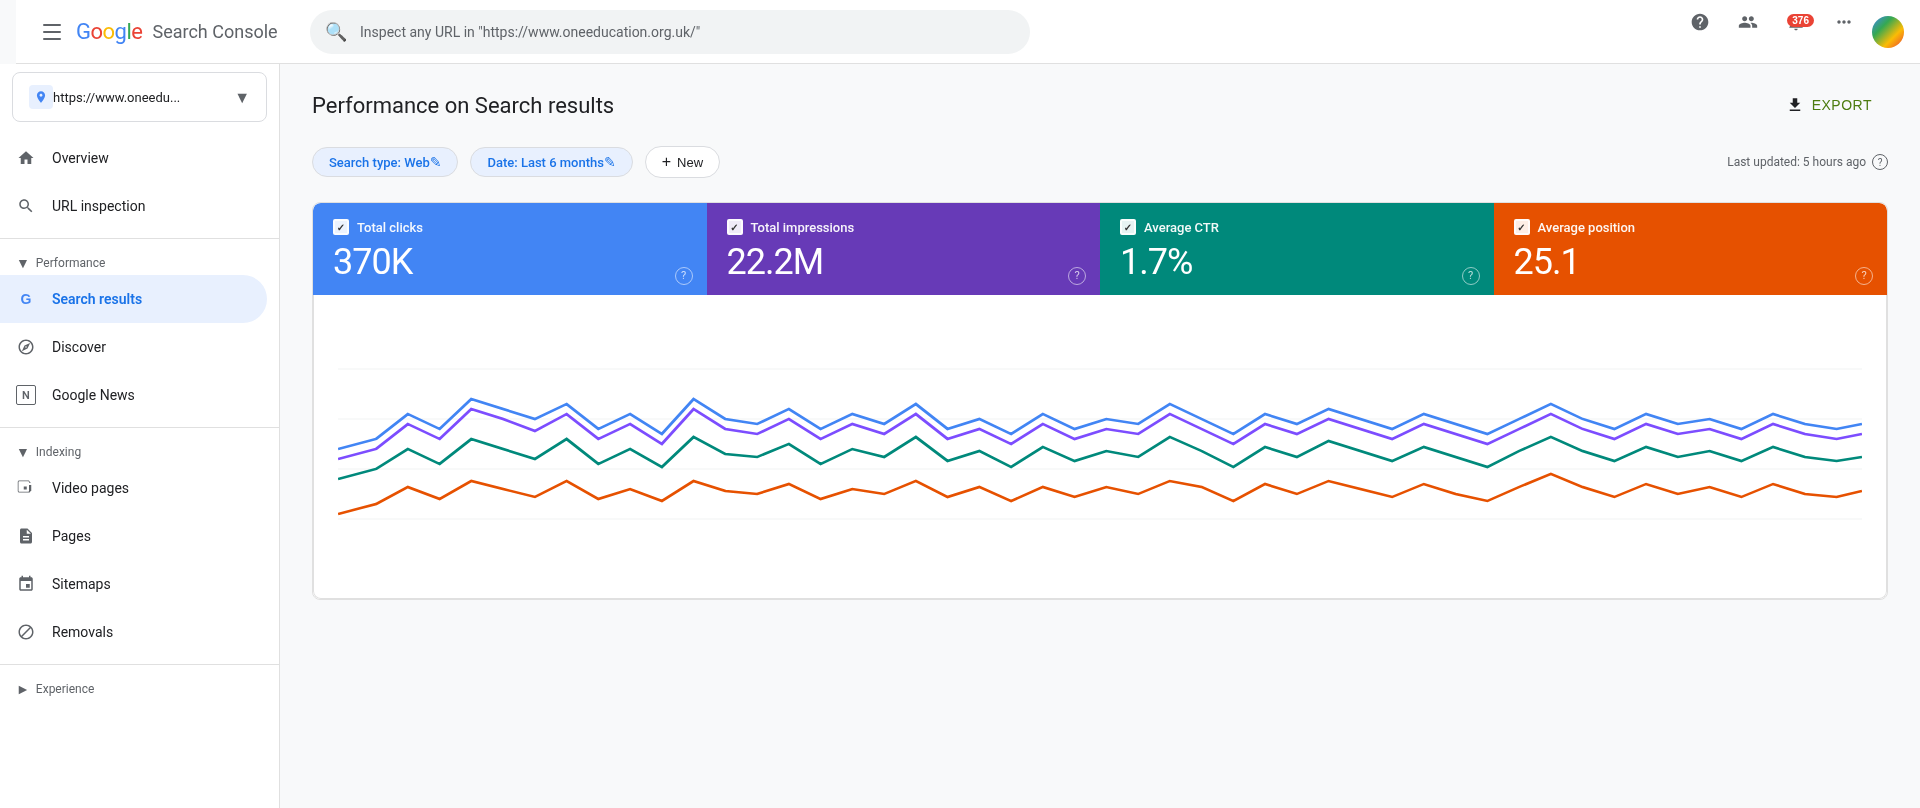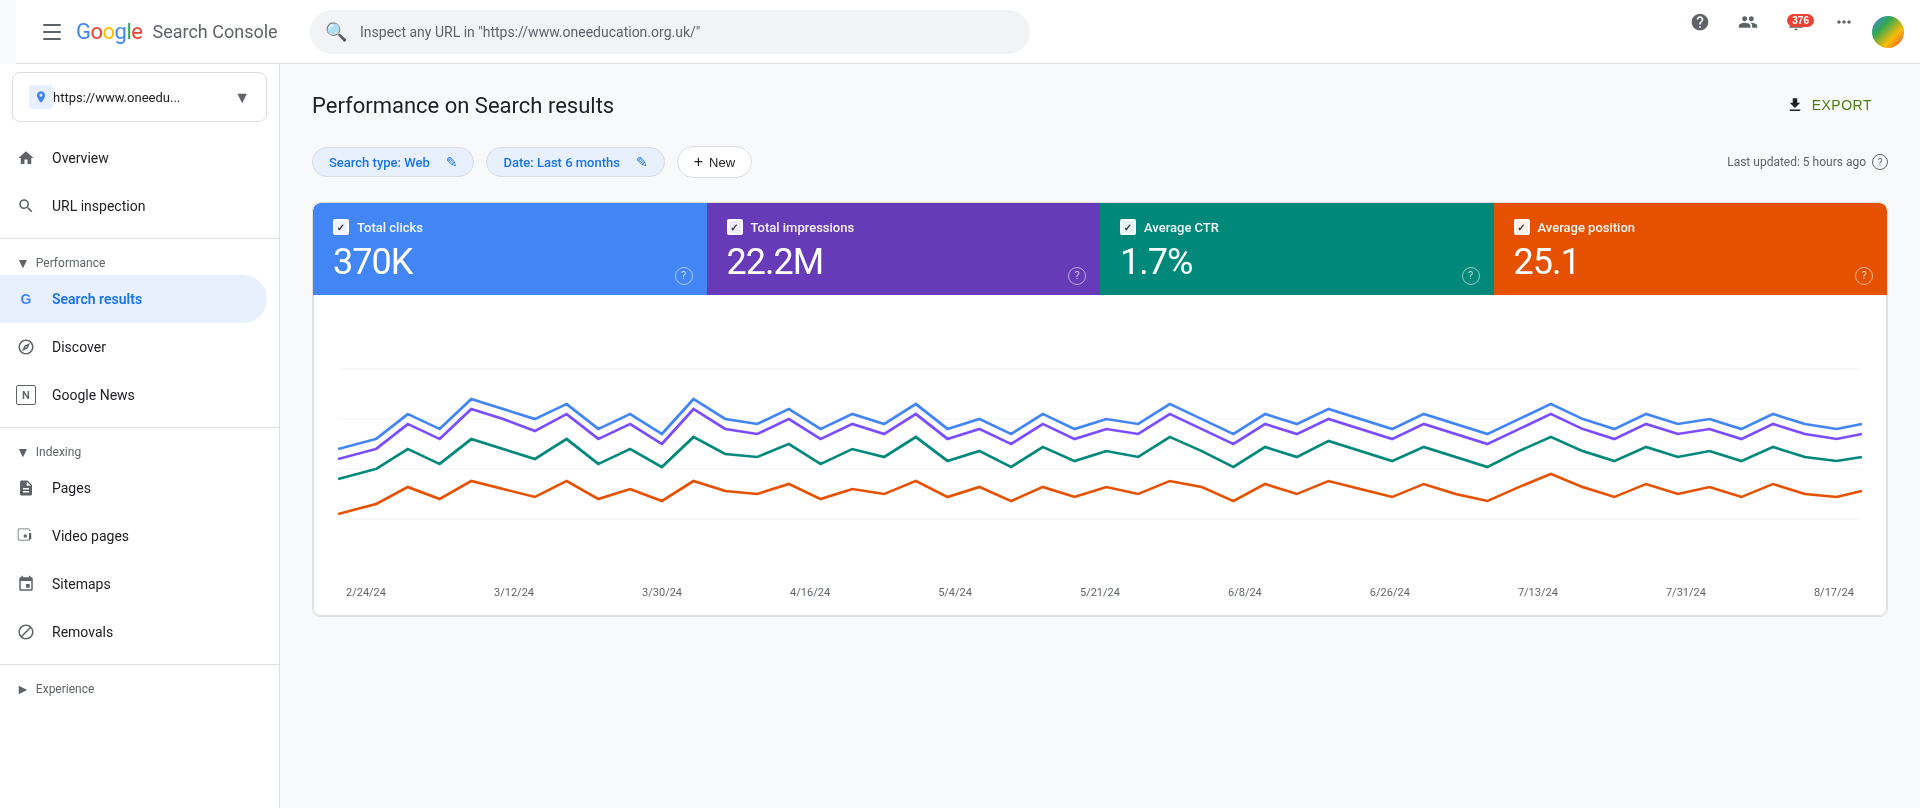--- a/index.html
+++ b/index.html
@@ -85,21 +85,21 @@
     .page-title { font-size: 22px; font-weight: 400; color: #202124; }
     .export-btn {
       display: flex; align-items: center; gap: 8px;
       padding: 8px 16px; border: none; background: transparent;
       cursor: pointer; color: #4d7c0f; font-size: 14px; font-weight: 500; letter-spacing: 0.5px;
     }
 
     
     .filter-bar { display: flex; align-items: center; gap: 12px; margin-bottom: 24px; flex-wrap: wrap; }
     .filter-chip {
-      display: flex; align-items: flex-end; gap: 16px;
+      display: flex; align-items: flex-end; gap: 0;
       padding: 6px 16px; border: 1px solid #dadce0; border-radius: 20px;
       background: #e8f0fe; cursor: pointer; font-size: 13px; color: #1a73e8; font-weight: 500;
     }
     .filter-chip-icon { font-size: 14px; }
     .new-btn {
       display: flex; align-items: center; gap: 6px;
       padding: 6px 16px; border: 1px solid #dadce0; border-radius: 20px;
       background: #fff; cursor: pointer; font-size: 13px; color: #202124;
     }
     .last-updated { margin-left: auto; font-size: 12px; color: #5f6368; display: flex; align-items: center; gap: 6px; }
@@ -243,32 +243,32 @@
       <div class="sidebar-divider"></div>
 
       <div class="nav-section">
         <span class="nav-section-arrow">▼</span>
         <span>Indexing</span>
       </div>
 
       <a class="nav-item" href="#">
         <span class="nav-icon">
           <svg width="18" height="18" viewBox="0 0 24 24" fill="#5f6368">
+              <path d="M18 4v1h-2V4c0-.55-.45-1-1-1H3c-.55 0-1 .45-1 1v12c0 .55.45 1 1 1h12c.55 0 1-.45 1-1v-1h2v1c0 1.1-.9 2-2 2H3c-1.1 0-2-.9-2-2V4c0-1.1.9-2 2-2h12c1.1 0 2 .9 2 2zm-2 4h3v8h-3v-8zm-3 2H9v4h4v-4z"></path>
+            </svg>
+        </span>
+        <span class="nav-label">Video pages</span>
+      </a>
+      <a class="nav-item" href="#">
+        <span class="nav-icon">
+          <svg width="18" height="18" viewBox="0 0 24 24" fill="#5f6368">
               <path d="M14 2H6c-1.1 0-1.99.9-1.99 2L4 20c0 1.1.89 2 1.99 2H18c1.1 0 2-.9 2-2V8l-6-6zm2 16H8v-2h8v2zm0-4H8v-2h8v2zm-3-5V3.5L18.5 9H13z"></path>
             </svg>
         </span>
         <span class="nav-label">Pages</span>
-      </a>
-      <a class="nav-item" href="#">
-        <span class="nav-icon">
-          <svg width="18" height="18" viewBox="0 0 24 24" fill="#5f6368">
-              <path d="M18 4v1h-2V4c0-.55-.45-1-1-1H3c-.55 0-1 .45-1 1v12c0 .55.45 1 1 1h12c.55 0 1-.45 1-1v-1h2v1c0 1.1-.9 2-2 2H3c-1.1 0-2-.9-2-2V4c0-1.1.9-2 2-2h12c1.1 0 2 .9 2 2zm-2 4h3v8h-3v-8zm-3 2H9v4h4v-4z"></path>
-            </svg>
-        </span>
-        <span class="nav-label">Video pages</span>
       </a>
       <a class="nav-item" href="#">
         <span class="nav-icon">
           <svg width="18" height="18" viewBox="0 0 24 24" fill="#5f6368">
               <path d="M17 12h-5v5h5v-5zM16 1v2H8V1H6v2H5c-1.11 0-1.99.9-1.99 2L3 19c0 1.1.89 2 2 2h14c1.1 0 2-.9 2-2V5c0-1.1-.9-2-2-2h-1V1h-2zm3 18H5V8h14v11z"></path>
             </svg>
         </span>
         <span class="nav-label">Sitemaps</span>
       </a>
       <a class="nav-item" href="#">
@@ -376,29 +376,16 @@
           <polyline fill="none" stroke="#4285f4" stroke-width="2.5" points="0,130 30,120 55,95 80,110 105,80 130,90 155,100 180,85 205,110 230,95 255,115 280,80 305,100 330,105 355,90 380,110 405,95 430,105 455,85 480,110 505,100 530,115 555,95 580,110 605,100 630,105 655,85 680,100 705,115 730,95 755,105 780,90 805,100 830,110 855,95 880,105 905,115 930,100 955,85 980,100 1005,110 1030,95 1055,105 1080,100 1105,110 1130,95 1155,105 1180,110 1200,105"></polyline>
 
           <polyline fill="none" stroke="#7c4dff" stroke-width="2.5" points="0,140 30,130 55,105 80,120 105,90 130,100 155,112 180,95 205,120 230,105 255,125 280,90 305,110 330,115 355,100 380,120 405,105 430,115 455,95 480,120 505,110 530,125 555,105 580,120 605,110 630,115 655,95 680,110 705,125 730,105 755,115 780,100 805,110 830,120 855,105 880,115 905,125 930,110 955,95 980,110 1005,120 1030,105 1055,115 1080,110 1105,120 1130,105 1155,115 1180,120 1200,115"></polyline>
 
           <polyline fill="none" stroke="#00897b" stroke-width="2.5" points="0,160 30,150 55,130 80,145 105,120 130,130 155,140 180,120 205,145 230,130 255,148 280,118 305,135 330,138 355,125 380,145 405,130 430,138 455,118 480,142 505,132 530,148 555,128 580,142 605,132 630,138 655,118 680,132 705,148 730,128 755,138 780,122 805,132 830,142 855,128 880,138 905,148 930,132 955,118 980,132 1005,142 1030,128 1055,138 1080,132 1105,142 1130,128 1155,138 1180,142 1200,138"></polyline>
 
           <polyline fill="none" stroke="#e65100" stroke-width="2.5" points="0,195 30,185 55,168 80,180 105,162 130,170 155,178 180,162 205,180 230,170 255,182 280,162 305,172 330,175 355,165 380,180 405,170 430,175 455,162 480,178 505,168 530,182 555,168 580,178 605,168 630,175 655,162 680,168 705,182 730,165 755,175 780,162 805,170 830,178 855,165 880,175 905,182 930,168 955,155 980,168 1005,178 1030,165 1055,175 1080,168 1105,178 1130,165 1155,175 1180,178 1200,172"></polyline>
         </svg>
 
         
-        <div class="chart-x-labels">
-          <span class="chart-x-label">2/24/24</span>
-          <span class="chart-x-label">3/12/24</span>
-          <span class="chart-x-label">3/30/24</span>
-          <span class="chart-x-label">4/16/24</span>
-          <span class="chart-x-label">5/4/24</span>
-          <span class="chart-x-label">5/21/24</span>
-          <span class="chart-x-label">6/8/24</span>
-          <span class="chart-x-label">6/26/24</span>
-          <span class="chart-x-label">7/13/24</span>
-          <span class="chart-x-label">7/31/24</span>
-          <span class="chart-x-label">8/17/24</span>
-        </div>
       </div>
     </div>
   </main>
 </div>
 
 </body></html>

